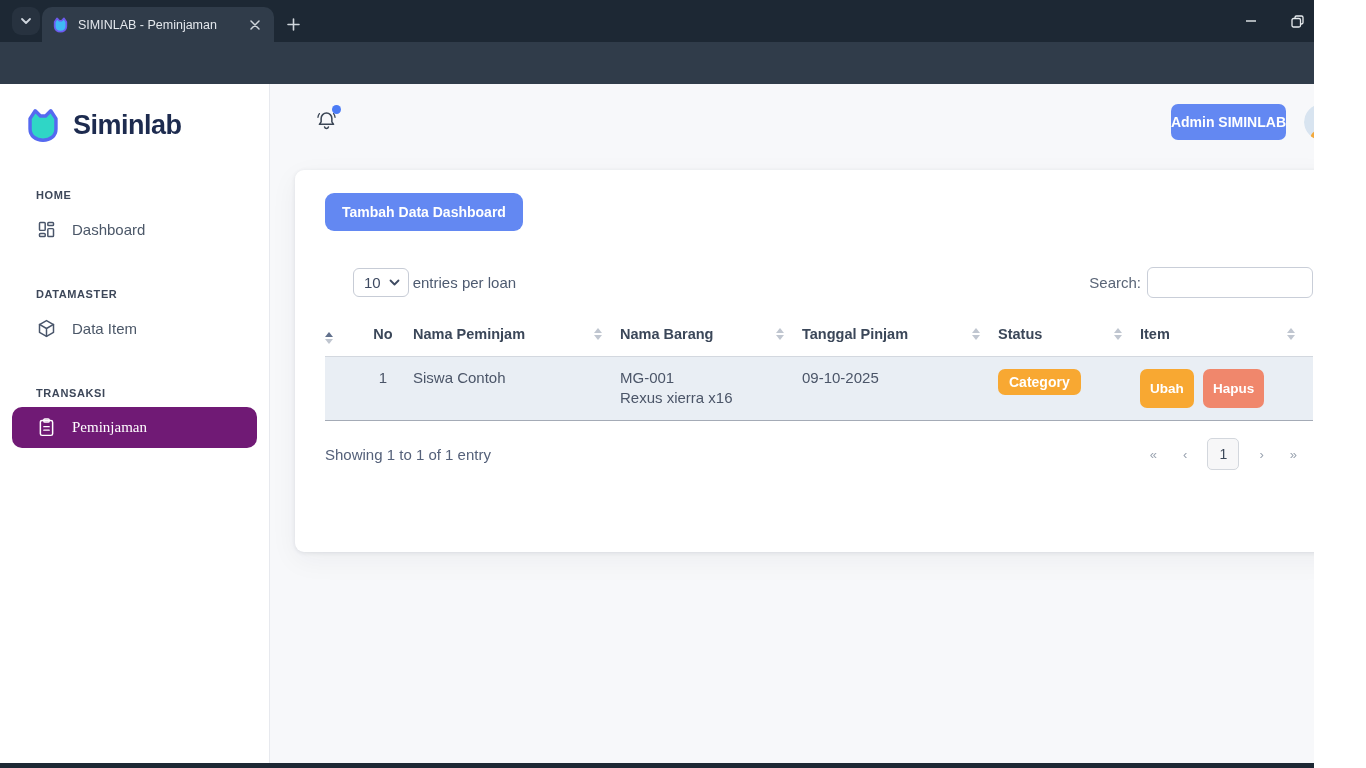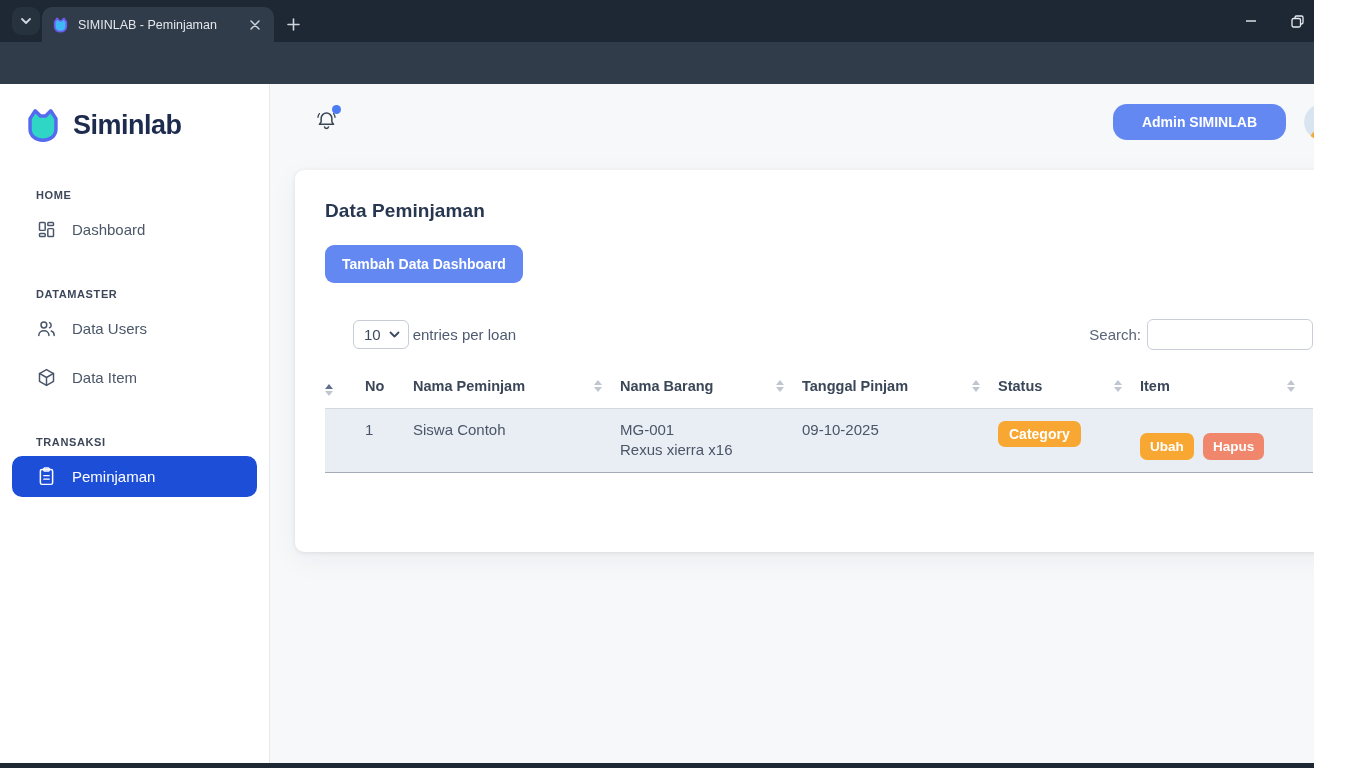--- a/index.html
+++ b/index.html
@@ -35,29 +35,29 @@
   .bottombar { position:absolute; left:0; bottom:0; width:1366px; height:5px; background:#1d2834; }
 
   .sidebar { position:absolute; left:0; top:0; width:270px; height:679px; background:#fff; border-right:1px solid #e7e9ee; }
   .brandrow { display:flex; align-items:center; gap:11px; padding:24px 0 0 24px; }
   .brandname { font-size:27px; font-weight:bold; color:#1d2b4f; letter-spacing:-0.5px; }
   .sec-label { margin:0 0 0 36px; font-size:11px; font-weight:bold; letter-spacing:0.6px; color:#3d4759; }
   .sec-home { margin-top:46px; } .sec-dm { margin-top:38px; } .sec-tr { margin-top:38px; }
   .nav-item { display:flex; align-items:center; gap:15px; margin:8px 12px 0 12px; padding:10px 12px 10px 24px;
     border-radius:10px; color:#4b5768; font-size:15px; cursor:pointer; }
   .nav-item svg { flex:none; }
-  .nav-item.active { background:#1d4ed8; color:#fff; }
+  .nav-item.active { background:#701a75; color:#fff;font-family:Liberation Serif, serif; }
 
   .main { position:absolute; left:271px; top:0; width:1095px; height:679px; }
   .appheader { position:absolute; left:0; top:0; width:100%; height:76px; display:flex; align-items:center; padding:0 26px; }
   .bellwrap { position:relative; margin-left:18px; cursor:pointer; }
   .belldot { position:absolute; right:-3px; top:-4px; width:9px; height:9px; border-radius:50%; background:#4b7bf5; }
   .hdr-right { margin-left:auto; display:flex; align-items:center; gap:18px; }
   .admin-btn { background:#6388f2; color:#fff; border:none; font-family:inherit; font-size:14px; font-weight:bold;
-    padding:10px 29px; border-radius:14px; cursor:pointer; }
+    padding:10px 0; border-radius:7px; cursor:pointer; }
   .avatar-admin { width:36px; height:36px; border-radius:50%; overflow:hidden; cursor:pointer; flex:none; }
 
   .card { position:absolute; left:24px; top:86px; width:1048px; height:382px; background:#fff; border-radius:9px;
     box-shadow:0 1px 4px rgba(30,40,60,0.10), 0 8px 28px rgba(30,40,60,0.05); padding:0 30px; overflow:hidden; }
   .card h2 { margin-top:30px; font-size:19px; color:#283750; letter-spacing:0.1px; }
   .add-btn { margin-top:23px; background:#6388f2; color:#fff; border:none; font-family:inherit; font-size:14px;
     font-weight:bold; padding:11px 17px; border-radius:9px; cursor:pointer; }
   .controls { margin-top:36px; display:flex; align-items:center;padding-left:28px; }
   .pagesize { display:flex; align-items:center; gap:8px; border:1px solid #c7ccd6; border-radius:6px;
     padding:5px 8px 5px 10px; color:#3e4a61; font-size:15px; cursor:pointer; background:#fff; }
@@ -65,32 +65,32 @@
   .searchwrap { margin-left:auto; display:flex; align-items:center; gap:6px; }
   .search-label { color:#5a6577; font-size:15px; }
   .search-input { width:166px; height:31px; border:1px solid #c9ced8; border-radius:6px; font-family:inherit;
     font-size:14px; padding:0 8px; color:#3e4a61; outline:none; background:#fff; }
 
   table { width:100%; border-collapse:collapse; margin-top:15px; table-layout:fixed; }
   col.c-sort{width:40px;} col.c-no{width:48px;} col.c-pem{width:207px;} col.c-bar{width:182px;}
   col.c-tgl{width:196px;} col.c-sta{width:142px;} col.c-aksi{width:auto;}
   thead th { text-align:left; font-size:14.5px; font-weight:bold; color:#3b4759; padding:11px 8px 12px 0; cursor:pointer; }
   thead th .th-inner { display:flex; align-items:center; justify-content:space-between; padding-right:10px; }
-  th.no-col, td.no-col { text-align:left; padding-right:12px; }
+  th.no-col, td.no-col { text-align:center; padding-right:12px; }
   .sort { display:inline-flex; flex-direction:column; gap:2px; }
   .sort i { width:0; height:0; border-left:4px solid transparent; border-right:4px solid transparent; }
   .sort .up { border-bottom:5px solid #c0c6d0; } .sort .dn { border-top:5px solid #c0c6d0; }
   .sort.asc .up { border-bottom-color:#61708c; }
   tbody tr { background:#e9eef4; border-top:1px solid #d3d8df; border-bottom:1px solid #a4abb6; }
   tbody td { padding:12px 8px 12px 0; font-size:15px; color:#4b5568; vertical-align:top; }
   .cell-sub { display:block; margin-top:3px; }
   .badge { display:inline-block; background:#f8a832; color:#fff; font-size:14px; font-weight:bold;
     padding:5px 11px; border-radius:7px; }
   .act-btn { display:inline-block; border:none; font-family:inherit; color:#fff; font-size:13.5px; font-weight:bold;
-    padding:6px 10px; border-radius:7px; cursor:pointer;margin-top:12px; }
+    padding:12px 10px; border-radius:7px; cursor:pointer; }
   .act-ubah { background:#f8a832; margin-right:5px; } .act-hapus { background:#f0876c; }
 
   .tfoot { margin-top:17px; display:flex; align-items:center; }
   .showing { color:#55617a; font-size:15px; }
   .pager { margin-left:auto; display:flex; align-items:center; gap:14px; padding-right:10px; }
   .pg-btn { color:#9aa3b0; font-size:13px; padding:4px 6px; cursor:pointer; user-select:none; }
   .pg-num { width:32px; height:32px; border:1px solid #d3d7dd; border-radius:5px; background:#f7f7f8;
     color:#3c4859; font-size:14px; display:flex; align-items:center; justify-content:center; cursor:pointer; }
 
   .stroke-ic { stroke:#49556a; stroke-width:1.7; fill:none; stroke-linecap:round; stroke-linejoin:round; }
@@ -209,29 +209,20 @@
         <svg width="21" height="21" viewBox="0 0 24 24">
           <rect class="stroke-ic" x="4" y="4" width="6.5" height="9" rx="1"></rect>
           <rect class="stroke-ic" x="4" y="16.5" width="6.5" height="3.5" rx="1"></rect>
           <rect class="stroke-ic" x="13.5" y="4" width="6.5" height="3.5" rx="1"></rect>
           <rect class="stroke-ic" x="13.5" y="11" width="6.5" height="9" rx="1"></rect>
         </svg>
         <span>Dashboard</span>
       </div>
 
       <div class="sec-label sec-dm">DATAMASTER</div>
-      <div class="nav-item">
-        <svg width="21" height="21" viewBox="0 0 24 24">
-          <circle class="stroke-ic" cx="9" cy="8" r="3.3"></circle>
-          <path class="stroke-ic" d="M3.2 20c0-3.3 2.6-5.4 5.8-5.4s5.8 2.1 5.8 5.4"></path>
-          <path class="stroke-ic" d="M15.5 5.2a3.3 3.3 0 0 1 0 5.9"></path>
-          <path class="stroke-ic" d="M17.4 14.9c2.2.7 3.4 2.5 3.4 5.1"></path>
-        </svg>
-        <span>Data Users</span>
-      </div>
       <div class="nav-item">
         <svg width="21" height="21" viewBox="0 0 24 24">
           <path class="stroke-ic" d="M12 3l8 4.6v8.8L12 21l-8-4.6V7.6z"></path>
           <path class="stroke-ic" d="M12 12l8-4.6M12 12L4 7.4M12 12v9"></path>
         </svg>
         <span>Data Item</span>
       </div>
 
       <div class="sec-label sec-tr">TRANSAKSI</div>
       <div class="nav-item active">
@@ -264,21 +255,20 @@
               <path d="M14.5 26.5h7l-1.6 9.5h-3.8z" fill="#bcd6f2"></path>
               <path d="M17.2 27h1.6l.7 4.5-1.5 2-1.5-2z" fill="#3a6fb8"></path>
               <rect x="12.6" y="8.2" width="10.8" height="12.6" rx="5.2" fill="#eab389"></rect>
               <path d="M11.8 13c-.3-5 2.7-7.8 6.2-7.8s6.5 2.8 6.2 7.8c-1.8-2.4-3.7-3-6.2-3s-4.4.6-6.2 3z" fill="#35313a"></path>
             </svg>
           </div>
         </div>
       </div>
 
       <div class="card">
-        <h2>Data Peminjaman</h2>
         <button class="add-btn">Tambah Data Dashboard</button>
 
         <div class="controls">
           <div class="pagesize">
             <span>10</span>
             <svg width="11" height="8" viewBox="0 0 11 8">
               <path d="M1.5 1.5l4 4 4-4" stroke="#3e4a61" stroke-width="1.8" fill="none" stroke-linecap="round" stroke-linejoin="round"></path>
             </svg>
           </div>
           <span class="entries-label">entries per loan</span>
@@ -368,18 +358,28 @@
                 <span class="badge">Category</span>
               </td>
               <td>
                 <button class="act-btn act-ubah">Ubah</button>
                 <button class="act-btn act-hapus">Hapus</button>
               </td>
             </tr>
           </tbody>
         </table>
 
+        <div class="tfoot">
+          <span class="showing">Showing 1 to 1 of 1 entry</span>
+          <div class="pager">
+            <span class="pg-btn">«</span>
+            <span class="pg-btn">‹</span>
+            <span class="pg-num">1</span>
+            <span class="pg-btn">›</span>
+            <span class="pg-btn">»</span>
+          </div>
+        </div>
       </div>
     </div>
   </div>
 
   <div class="bottombar"></div>
 </div>
 
 </body></html>

